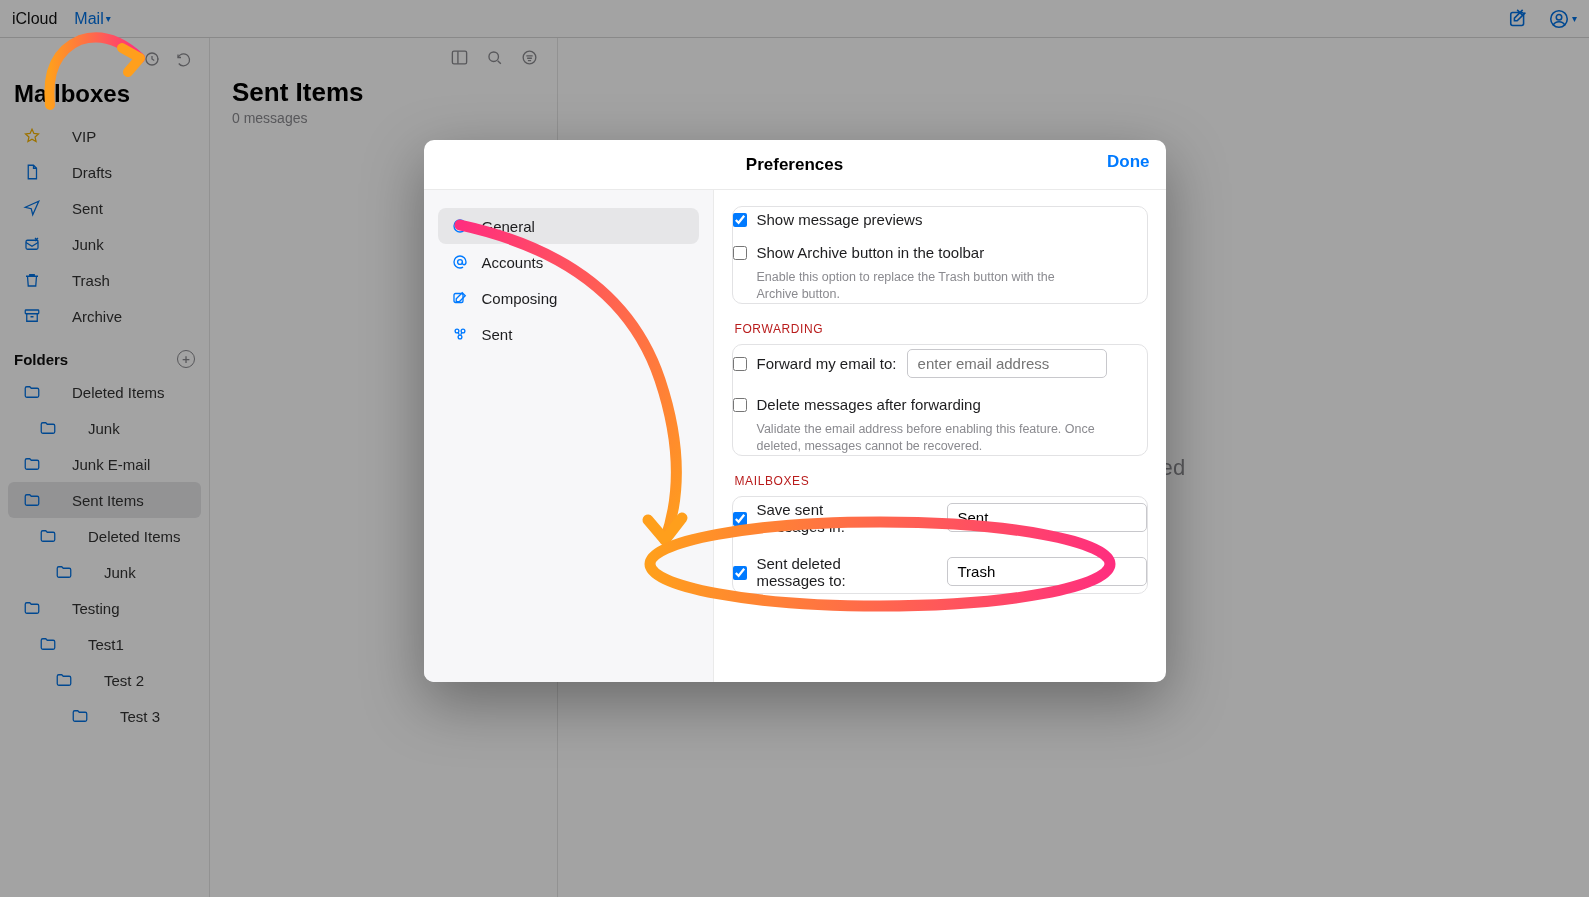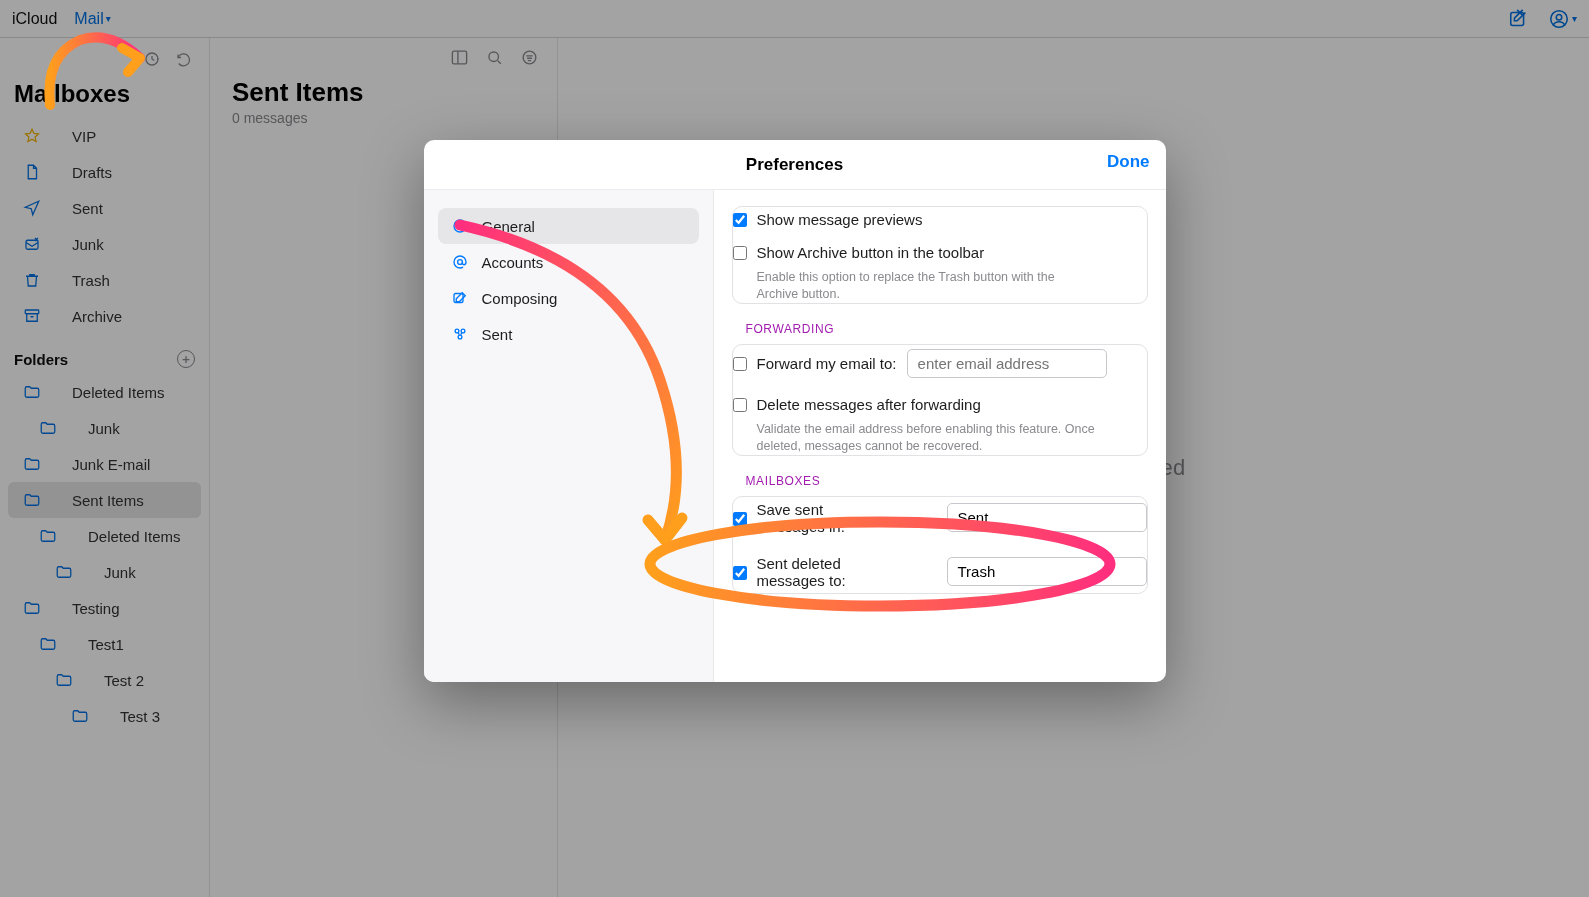--- a/index.html
+++ b/index.html
@@ -57,21 +57,21 @@
 .modal { width: 742px; background: #fff; border-radius: 10px; overflow: hidden; box-shadow: 0 20px 60px rgba(0,0,0,.35); display: flex; flex-direction: column; }
 .modal-header { position: relative; height: 50px; border-bottom: 1px solid #eaeaea; display: flex; align-items: center; justify-content: center; font-size: 17px; font-weight: 600; }
 .modal-header .done { position: absolute; right: 16px; top: 12px; color: #007aff; font-size: 17px; cursor: pointer; }
 .modal-body { display: flex; height: 492px; }
 .modal-nav { width: 290px; background: #f7f7f9; border-right: 1px solid #eaeaea; padding: 18px 14px; }
 .nav-item { display: flex; align-items: center; gap: 12px; padding: 8px 12px; border-radius: 8px; font-size: 15px; color: #1d1d1f; cursor: pointer; }
 .nav-item .ni-icon { width: 20px; height: 20px; color: #007aff; display: inline-flex; align-items: center; justify-content: center; }
 .nav-item.active { background: #e6e6e8; }
 .modal-content { flex: 1; padding: 16px 18px; overflow-y: auto; }
 .card { border: 1px solid #e2e2e4; border-radius: 10px; margin-bottom: 18px; }
-.section-label { font-size: 12px; letter-spacing: .6px; color: #a21caf; margin: 0 0 8px 14px; }
+.section-label { font-size: 12px; letter-spacing: .6px; color: #b91c1c; margin: 0 0 8px 3px; }
 .row { display: flex; align-items: flex-start; gap: 10px; padding: 4px 0; }
 .row .cb { margin-top: 2px; accent-color: #007aff; width: 14px; height: 14px; }
 .row label { font-size: 15px; color: #1d1d1f; }
 .hint { font-size: 12.5px; color: #8a8a8f; margin: 4px 0 0 24px; line-height: 1.35; max-width: 340px; }
 .row-inline { display: flex; align-items: center; gap: 10px; }
 .text-input { border: 1px solid #c8c8cc; border-radius: 5px; padding: 5px 10px; font-size: 15px; width: 200px; }
 .select-like { border: 1px solid #c8c8cc; border-radius: 5px; padding: 5px 10px; font-size: 15px; width: 200px; background: #fff; }
 .row.spacebetween { justify-content: space-between; align-items: center; }
 
 

